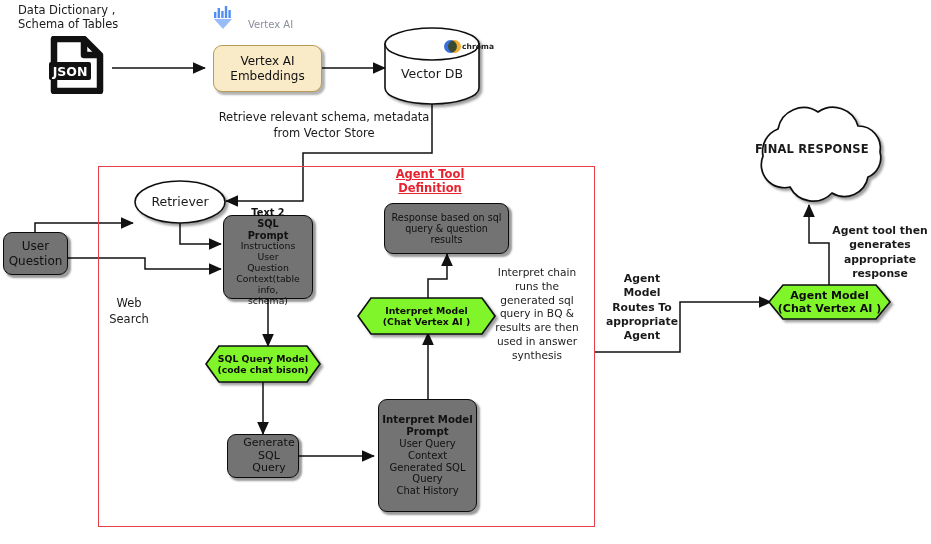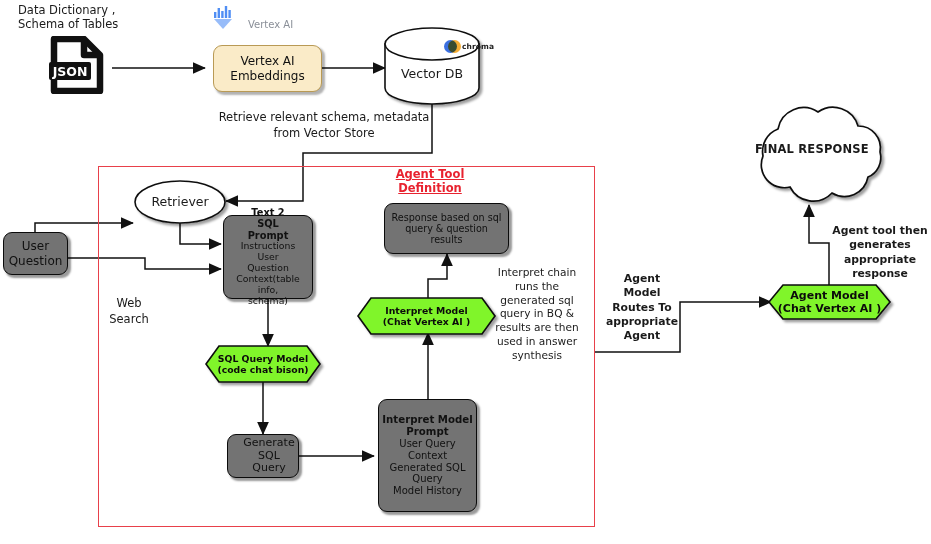--- a/index.html
+++ b/index.html
@@ -189,21 +189,21 @@
     <span class="ln">SQL Query</span>
   </div>
 
   <div class="node purple" style="left:378px;top:399px;width:99px;height:113px;font-size:10px;padding:4px 2px;">
     <span class="ln" style="font-weight:bold;font-size:10.2px;">Interpret Model</span>
     <span class="ln" style="font-weight:bold;font-size:10.2px;">Prompt</span>
     <span class="ln">User Query</span>
     <span class="ln">Context</span>
     <span class="ln">Generated SQL</span>
     <span class="ln">Query</span>
-    <span class="ln">Model History</span>
+    <span class="ln">Chat History</span>
   </div>
 
   <div class="hexwrap" style="left:358px;top:298px;width:137px;height:36px;filter:none;">
     <div class="hxlabel" style="font-size:9.3px;">
       <span class="ln">Interpret Model</span>
       <span class="ln">(Chat Vertex AI )</span>
     </div>
   </div>
 
   <div class="node purple" style="left:384px;top:203px;width:125px;height:51px;font-size:9.6px;">

